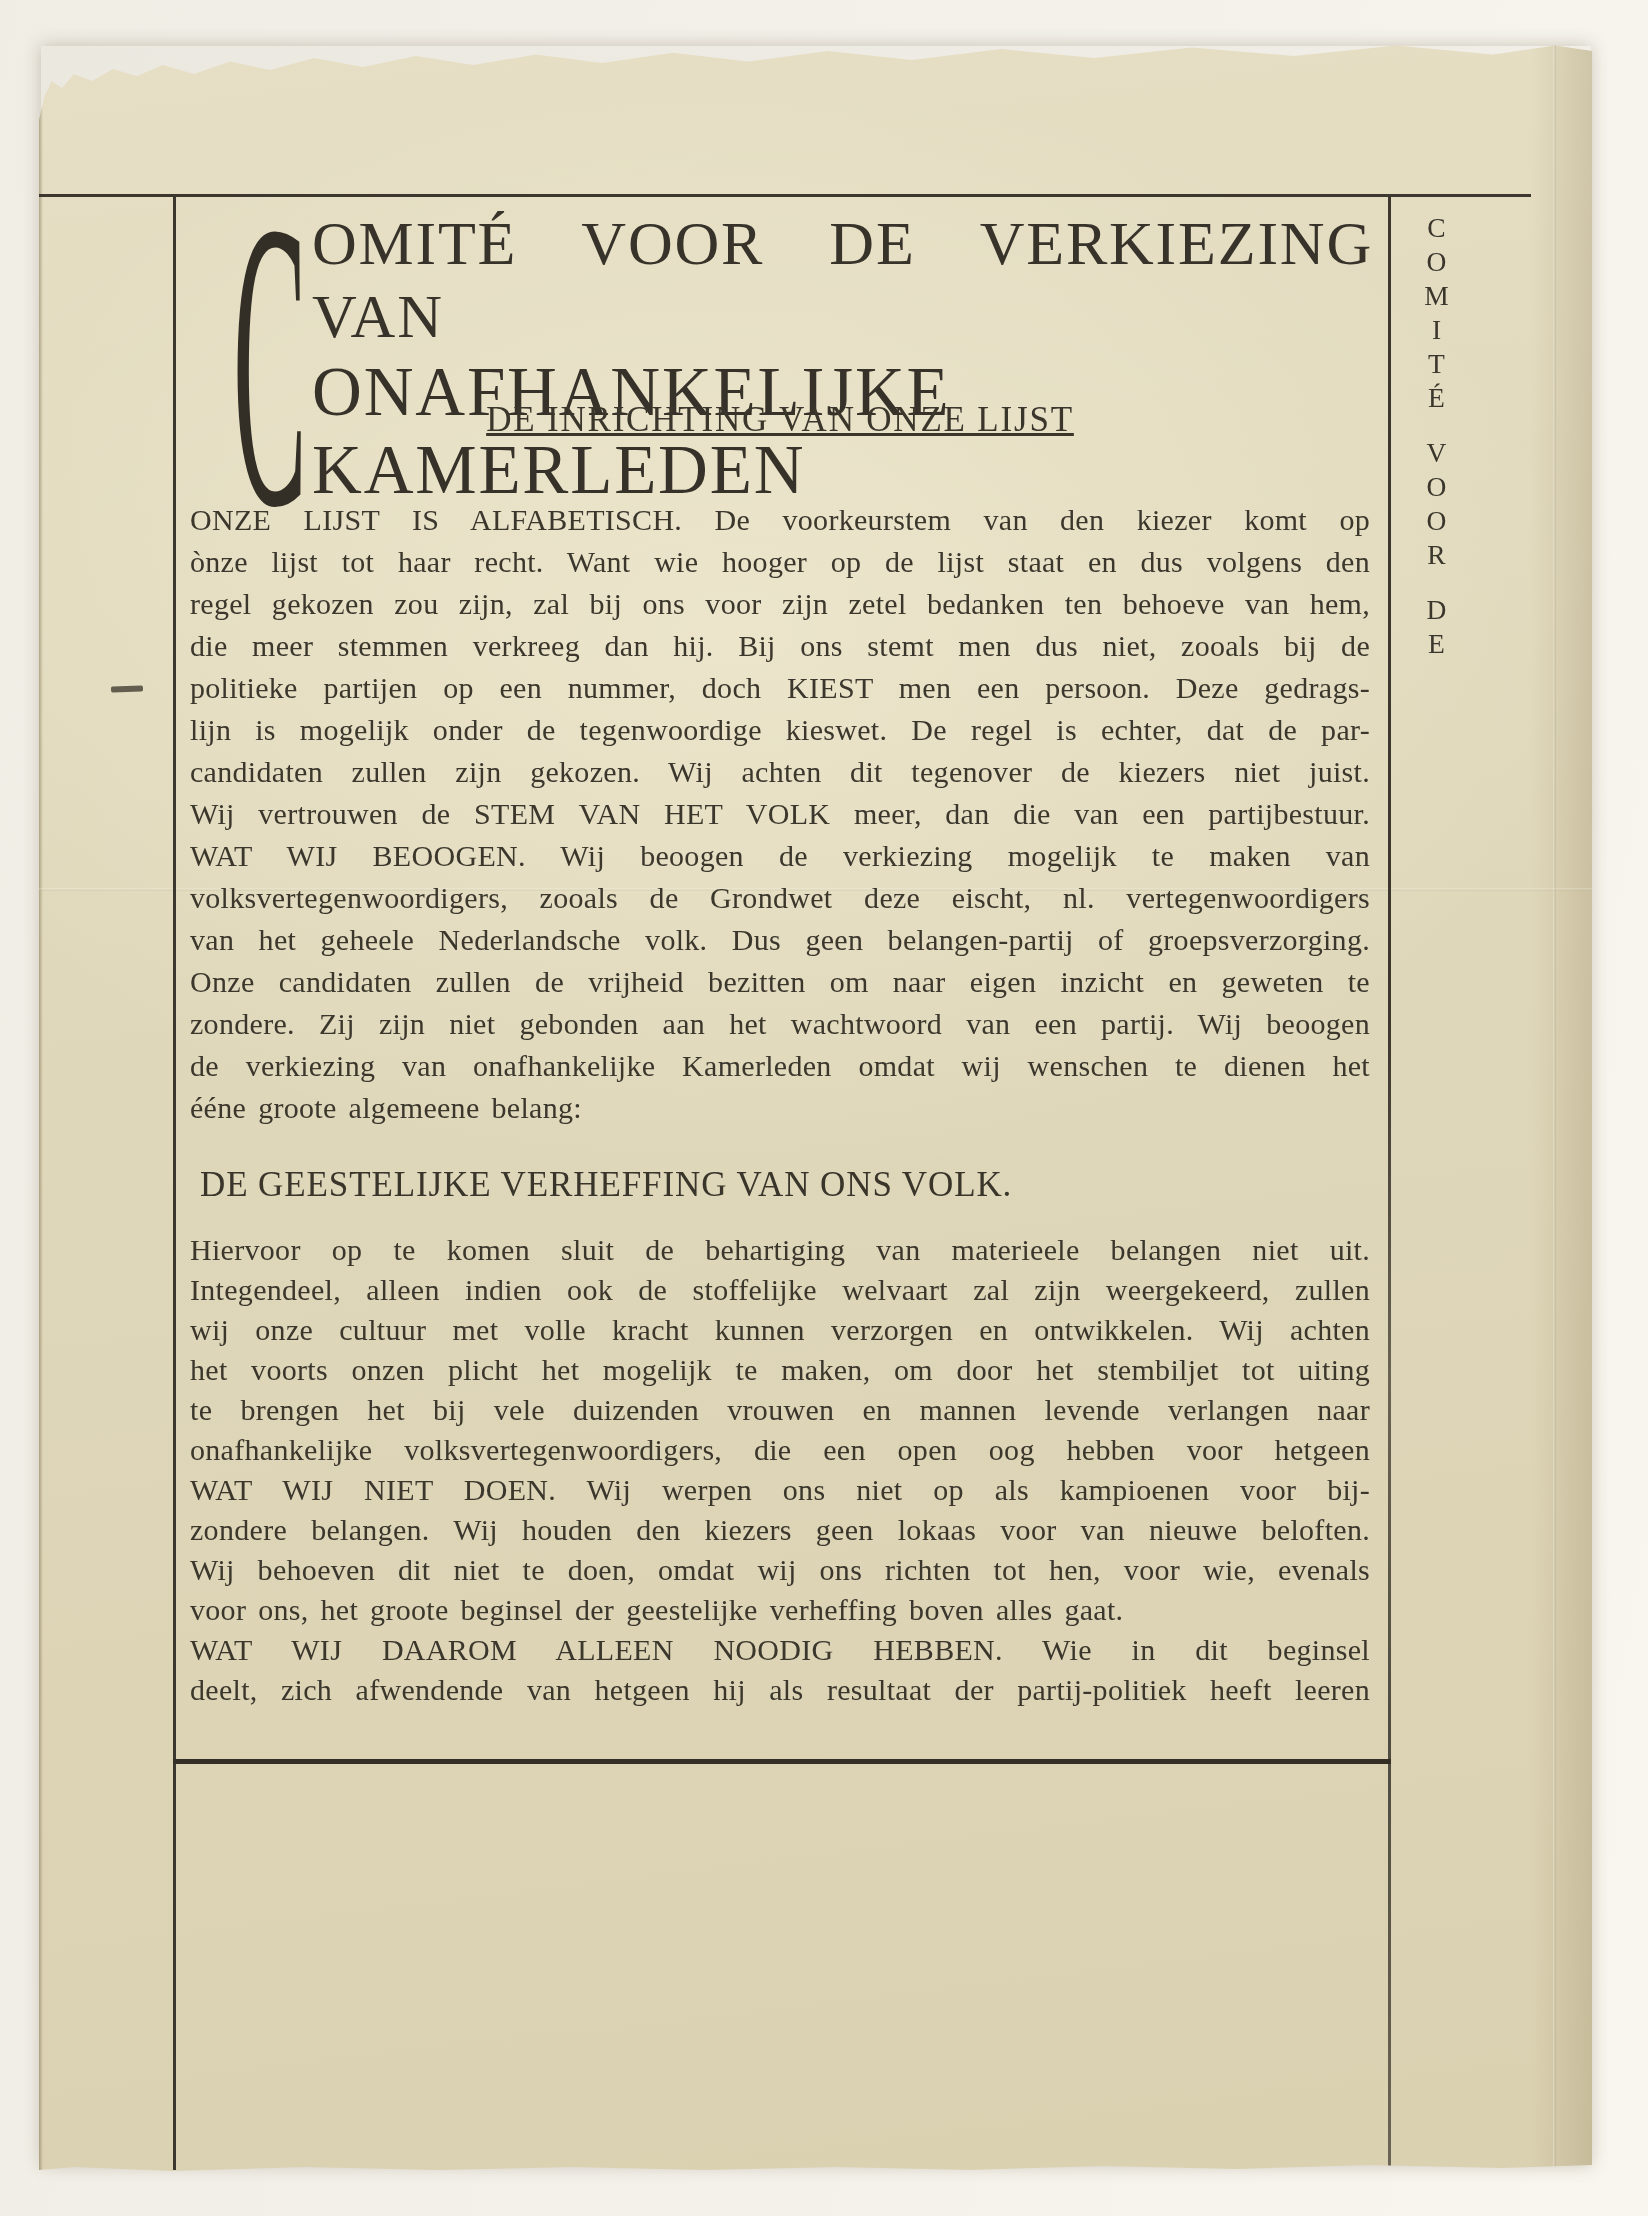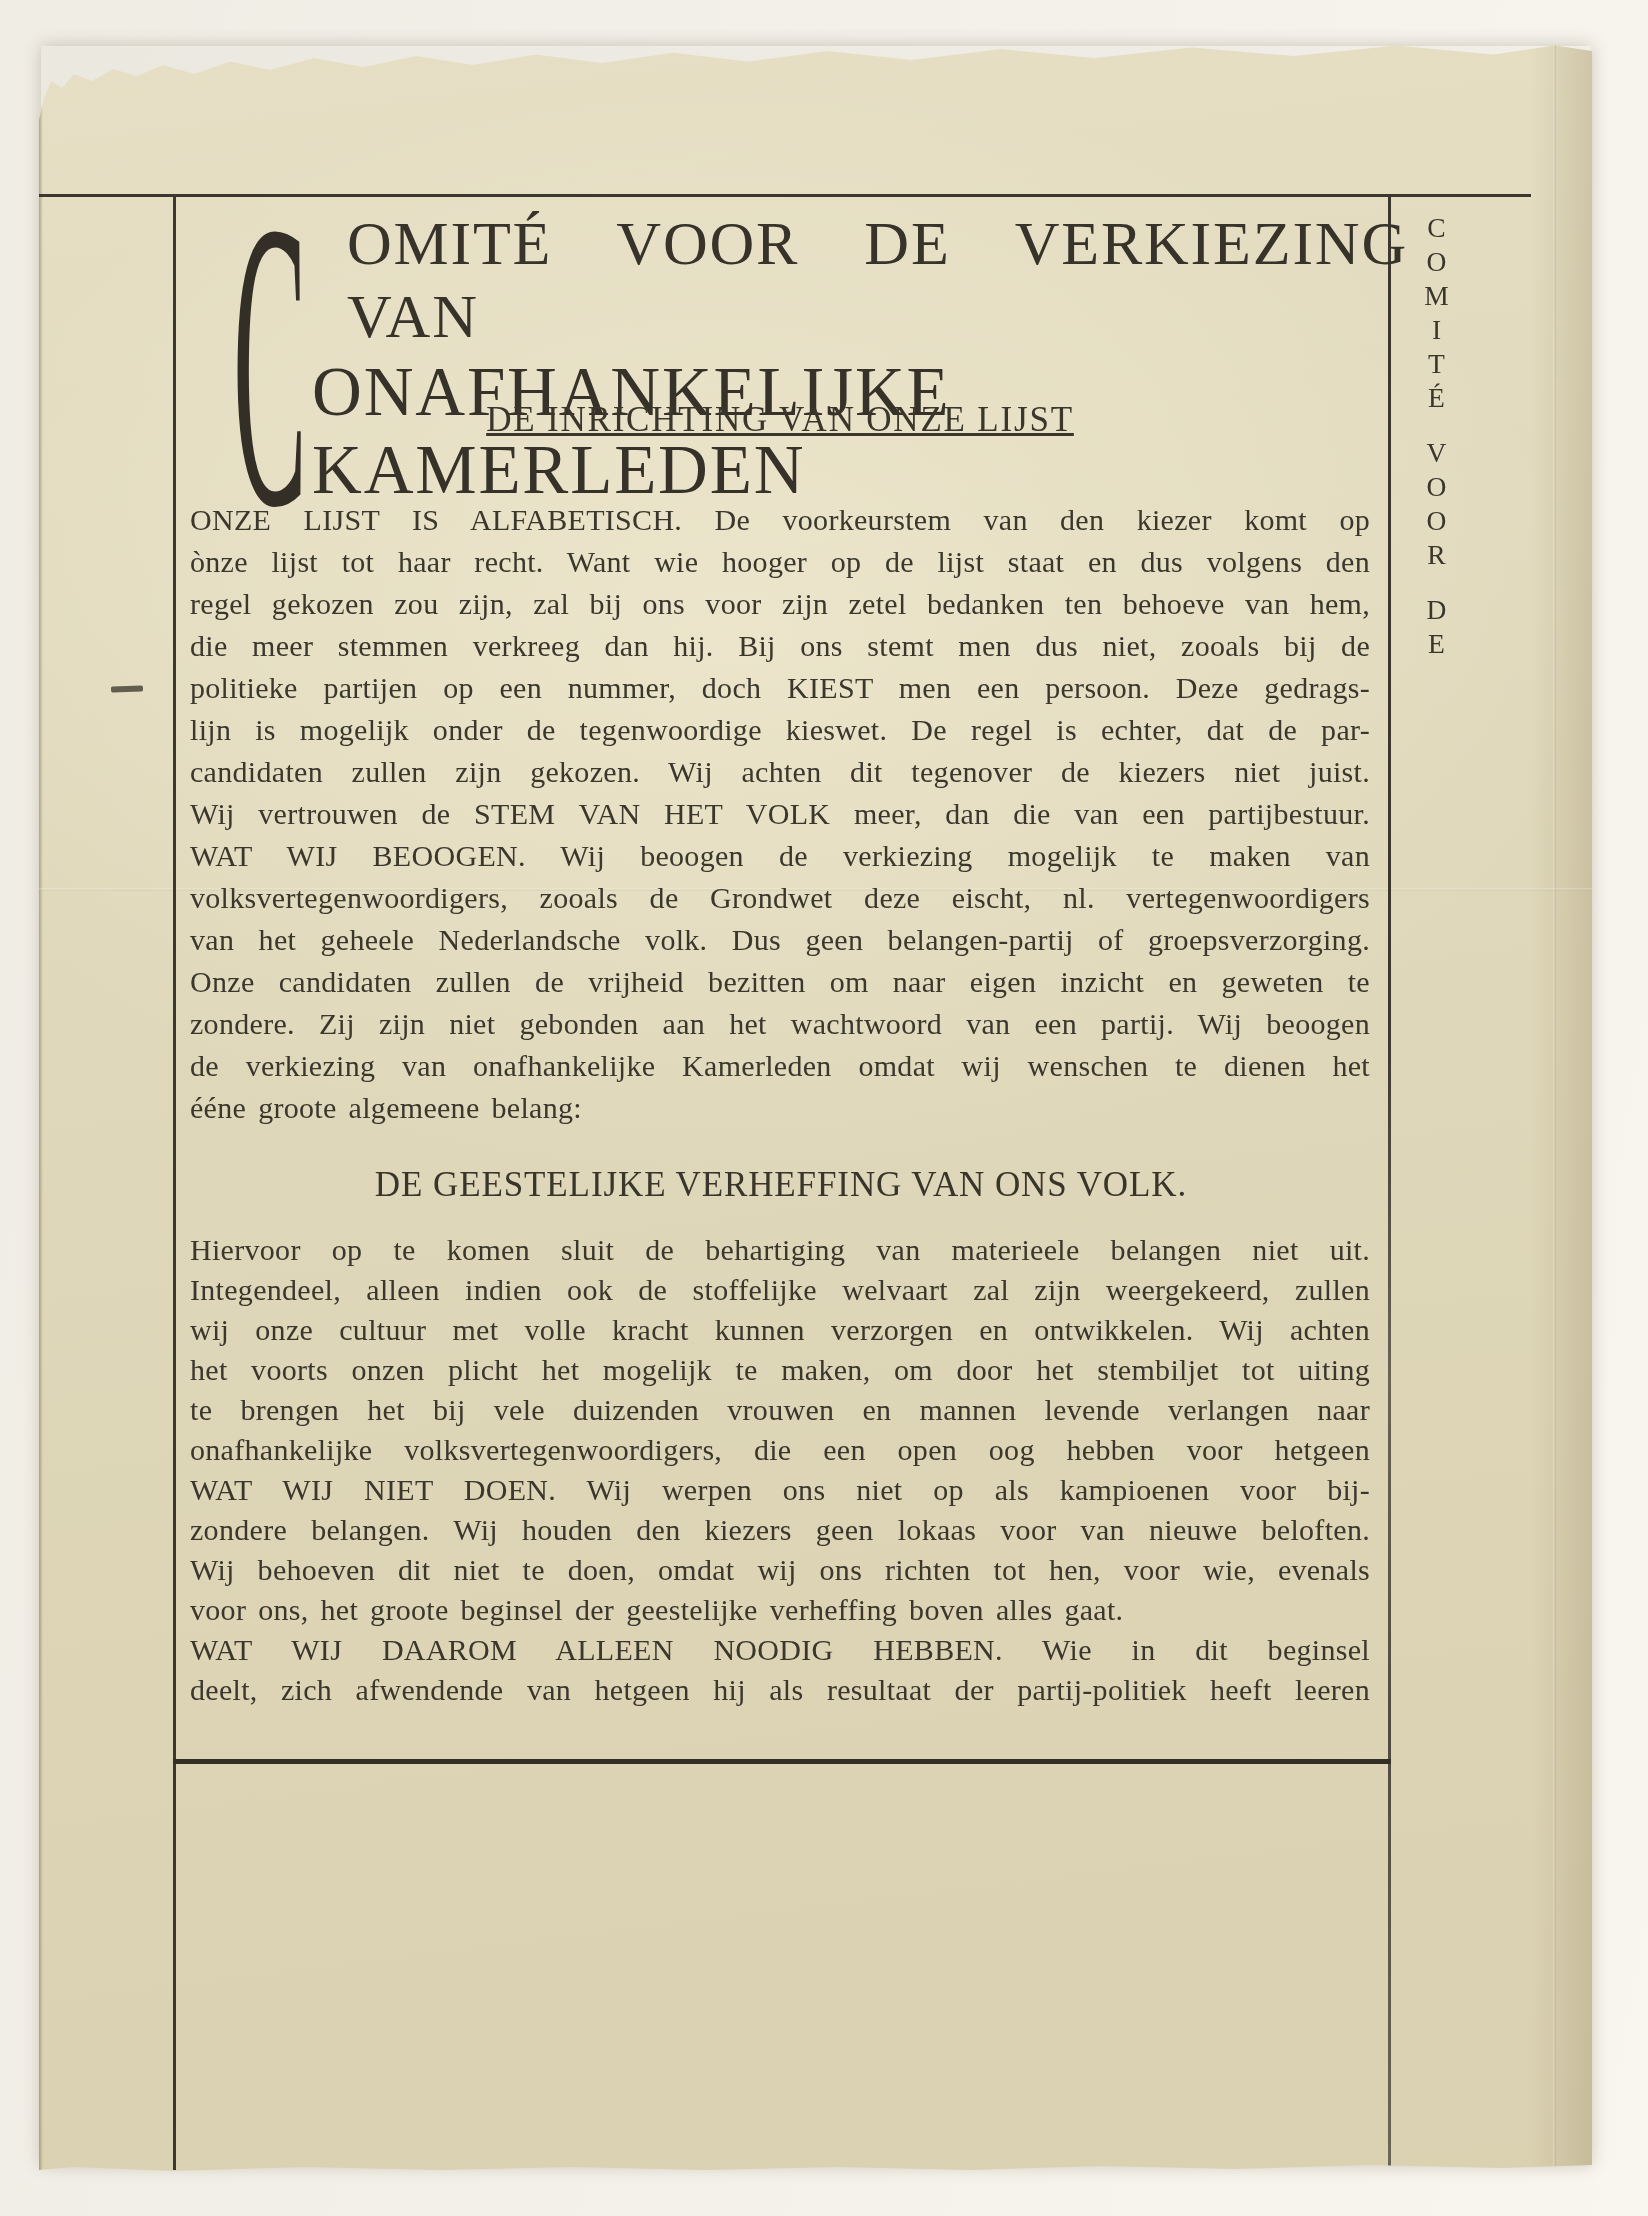--- a/index.html
+++ b/index.html
@@ -43,39 +43,39 @@
     left:1349px;top:159px;width:2.7px;height:1976px;
     background:linear-gradient(180deg,#3c3830 0%,#3c3830 42%,rgba(60,56,48,.72) 60%,rgba(60,56,48,.88) 78%,rgba(60,56,48,.70) 100%);
   }
   .divider{left:134px;top:1724px;width:1218px;height:5.3px;background:#332f27;}
   .dropcap{
     position:absolute;left:194px;top:183px;height:294px;width:89px;
     font-size:410px;line-height:294px;color:#332f26;
     transform:scaleX(.27);transform-origin:left top;white-space:nowrap;
   }
   .title-lines{position:absolute;left:273px;top:172px;width:1061px;color:#37332a;}
-  .t1{font-size:62px;line-height:73px;letter-spacing:1.8px;text-align:justify;text-align-last:justify;white-space:nowrap;text-justify:inter-word;margin-left:35px;}
+  .t1{font-size:62px;line-height:73px;letter-spacing:1.8px;text-align:justify;text-align-last:justify;white-space:nowrap;text-justify:inter-word;}
   .t1,.t2{display:block;width:100%;}
   .t1{white-space:normal;}
   .t2{font-size:69px;line-height:78px;letter-spacing:1.8px;text-align:justify;text-align-last:justify;color:#36322a;}
   .subtitle{
     position:absolute;left:151px;top:365px;width:1180px;text-align:center;
     font-size:35px;letter-spacing:1.8px;color:#3a362c;text-decoration:underline;
   }
   .textcol{position:absolute;left:151px;width:1180px;color:#3b372d;}
   .body1{top:464px;}
   .body2{top:1195px;}
   .body-line{
     font-size:30px;line-height:42px;height:42px;
     word-spacing:.14em;letter-spacing:0.3px;text-align:left;white-space:nowrap;font-family:Liberation Serif, serif;
   }
   .body2 .body-line{line-height:40px;height:40px;}
   .body-line.just{text-align:justify;text-align-last:justify;white-space:normal;}
   .heading2{
-    position:absolute;left:152px;top:1130px;width:1180px;text-align:center;
+    position:absolute;left:161px;top:1130px;width:1180px;text-align:left;
     font-size:35px;letter-spacing:0.9px;color:#39352b;
   }
   .spine{position:absolute;left:1355px;top:176px;width:85px;color:#3a362c;}
   .spine-letter{height:34px;line-height:34px;text-align:center;font-size:27.5px;}
   .spine-letter.gap{margin-top:21px;}
   .ink-smudge{
     position:absolute;left:72px;top:651px;width:32px;height:6.2px;
     background:#4b463a;opacity:.85;transform:rotate(-2deg);border-radius:1.8px;
   }
   .edge-dark-left{

